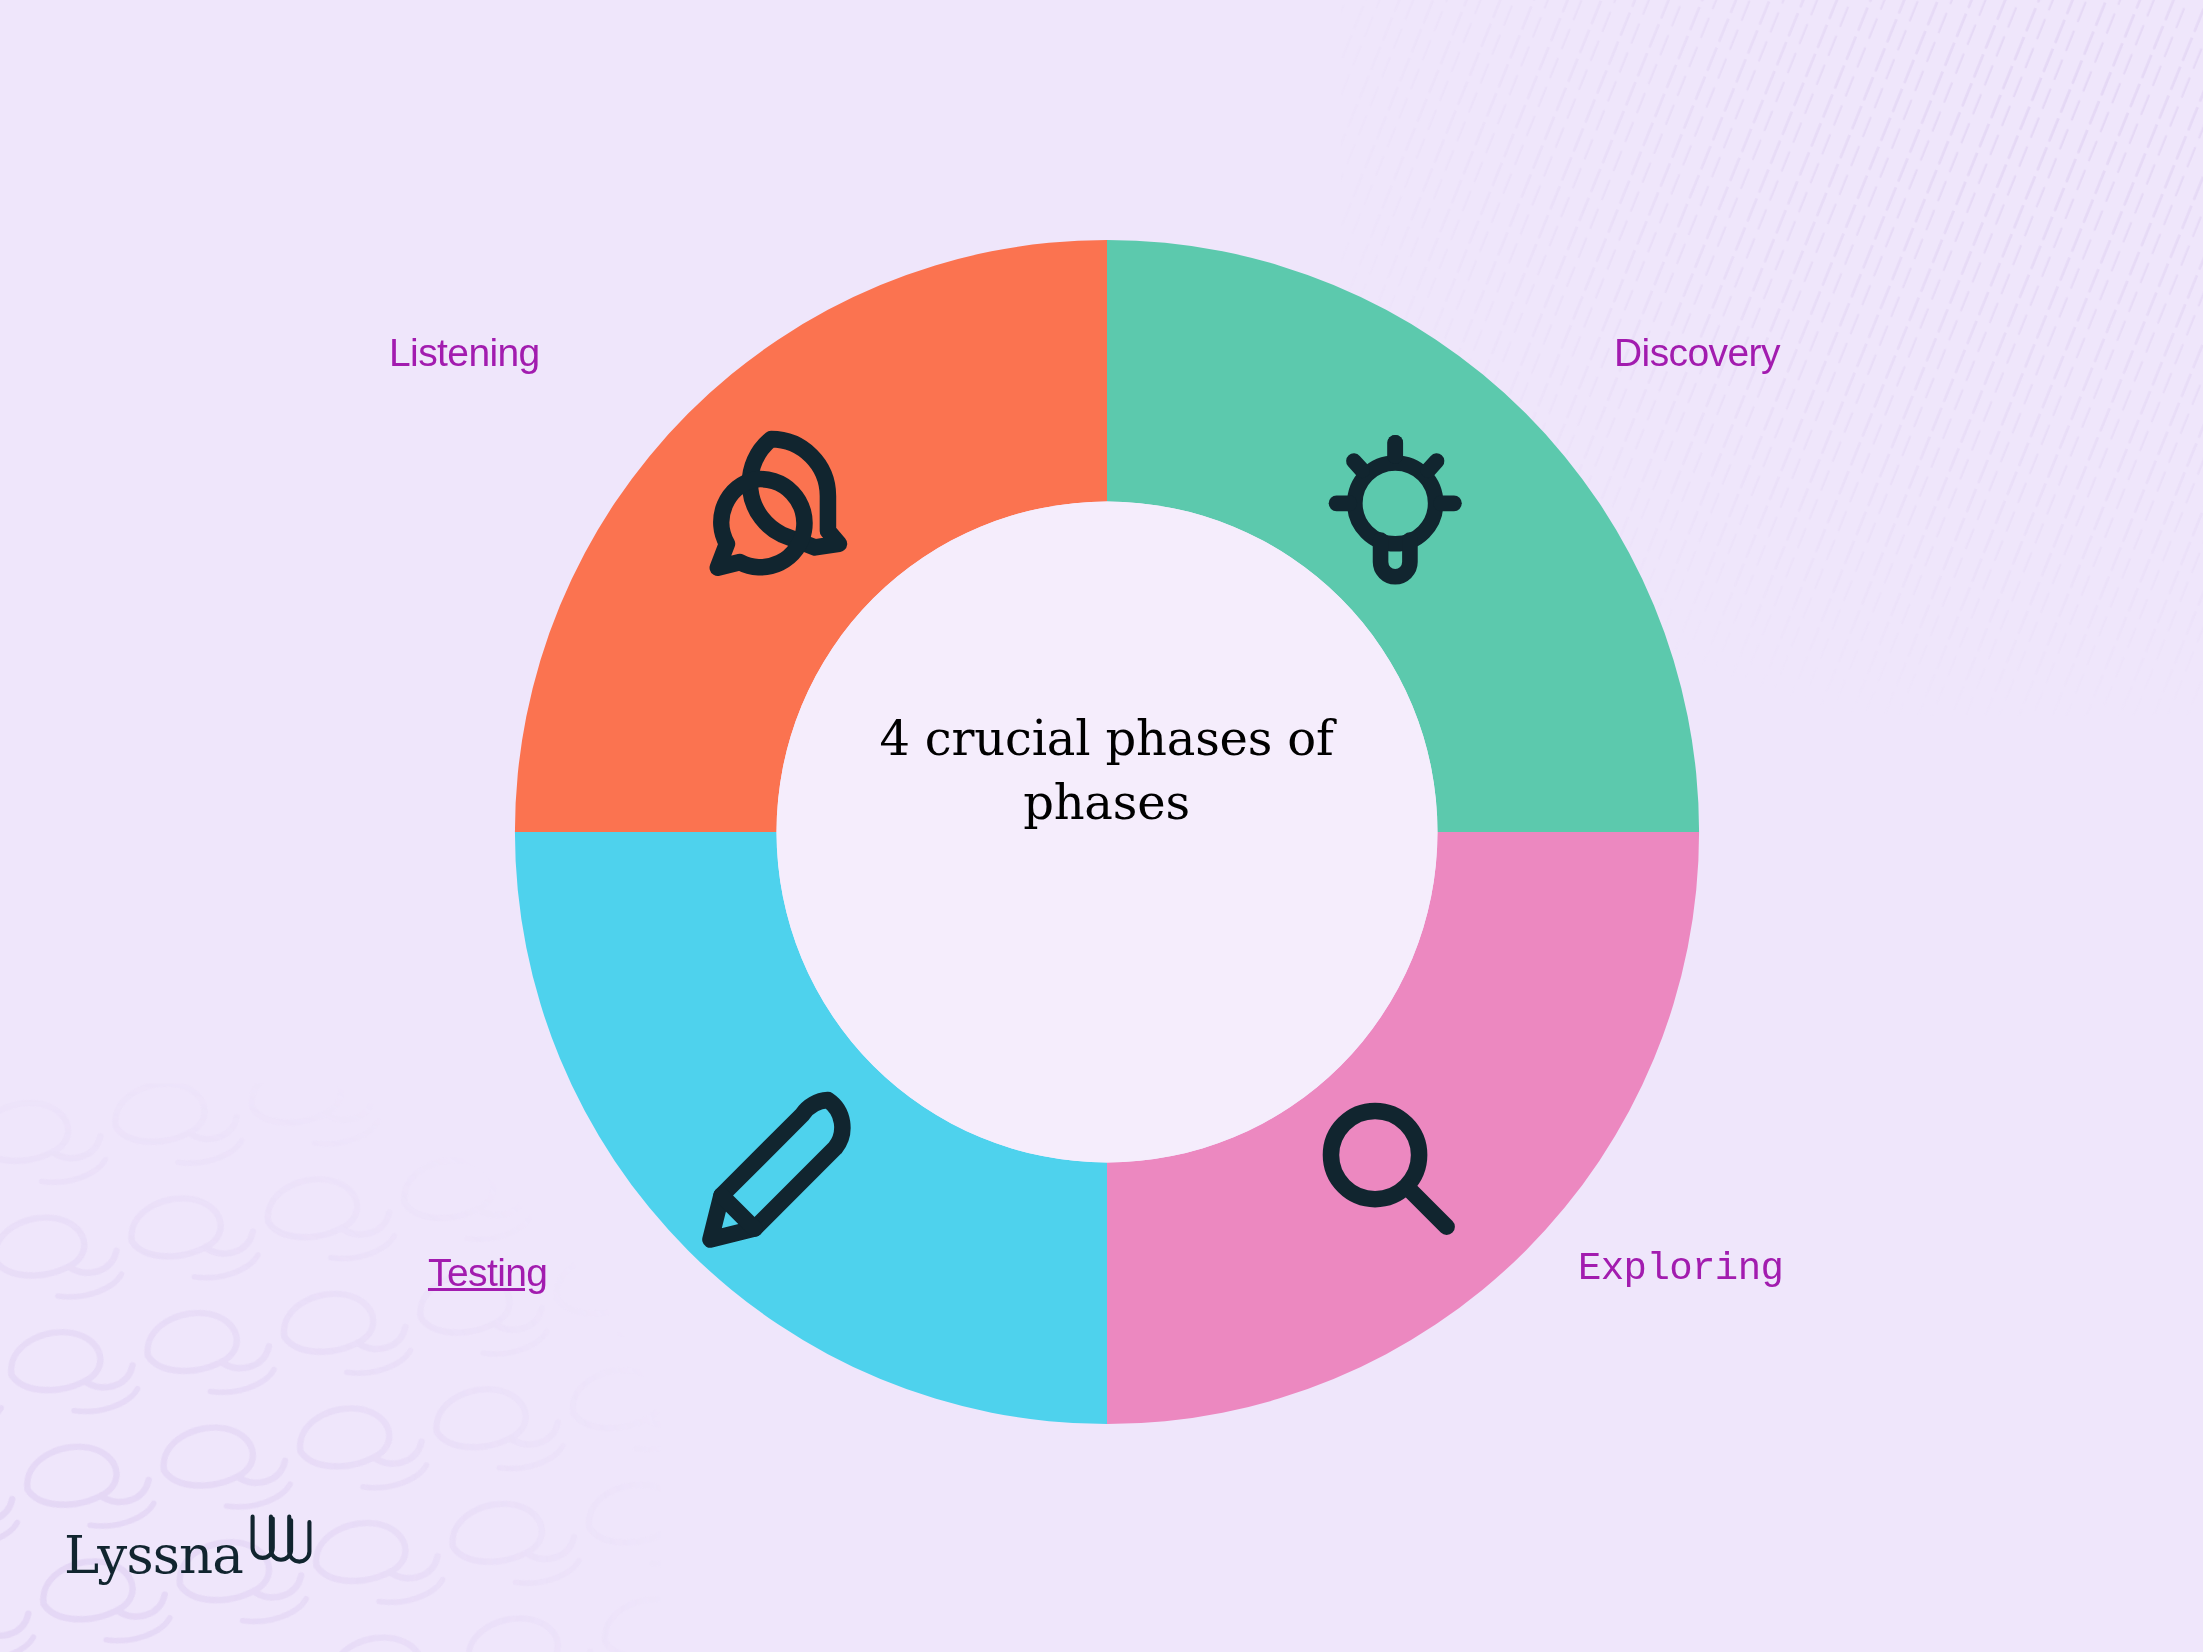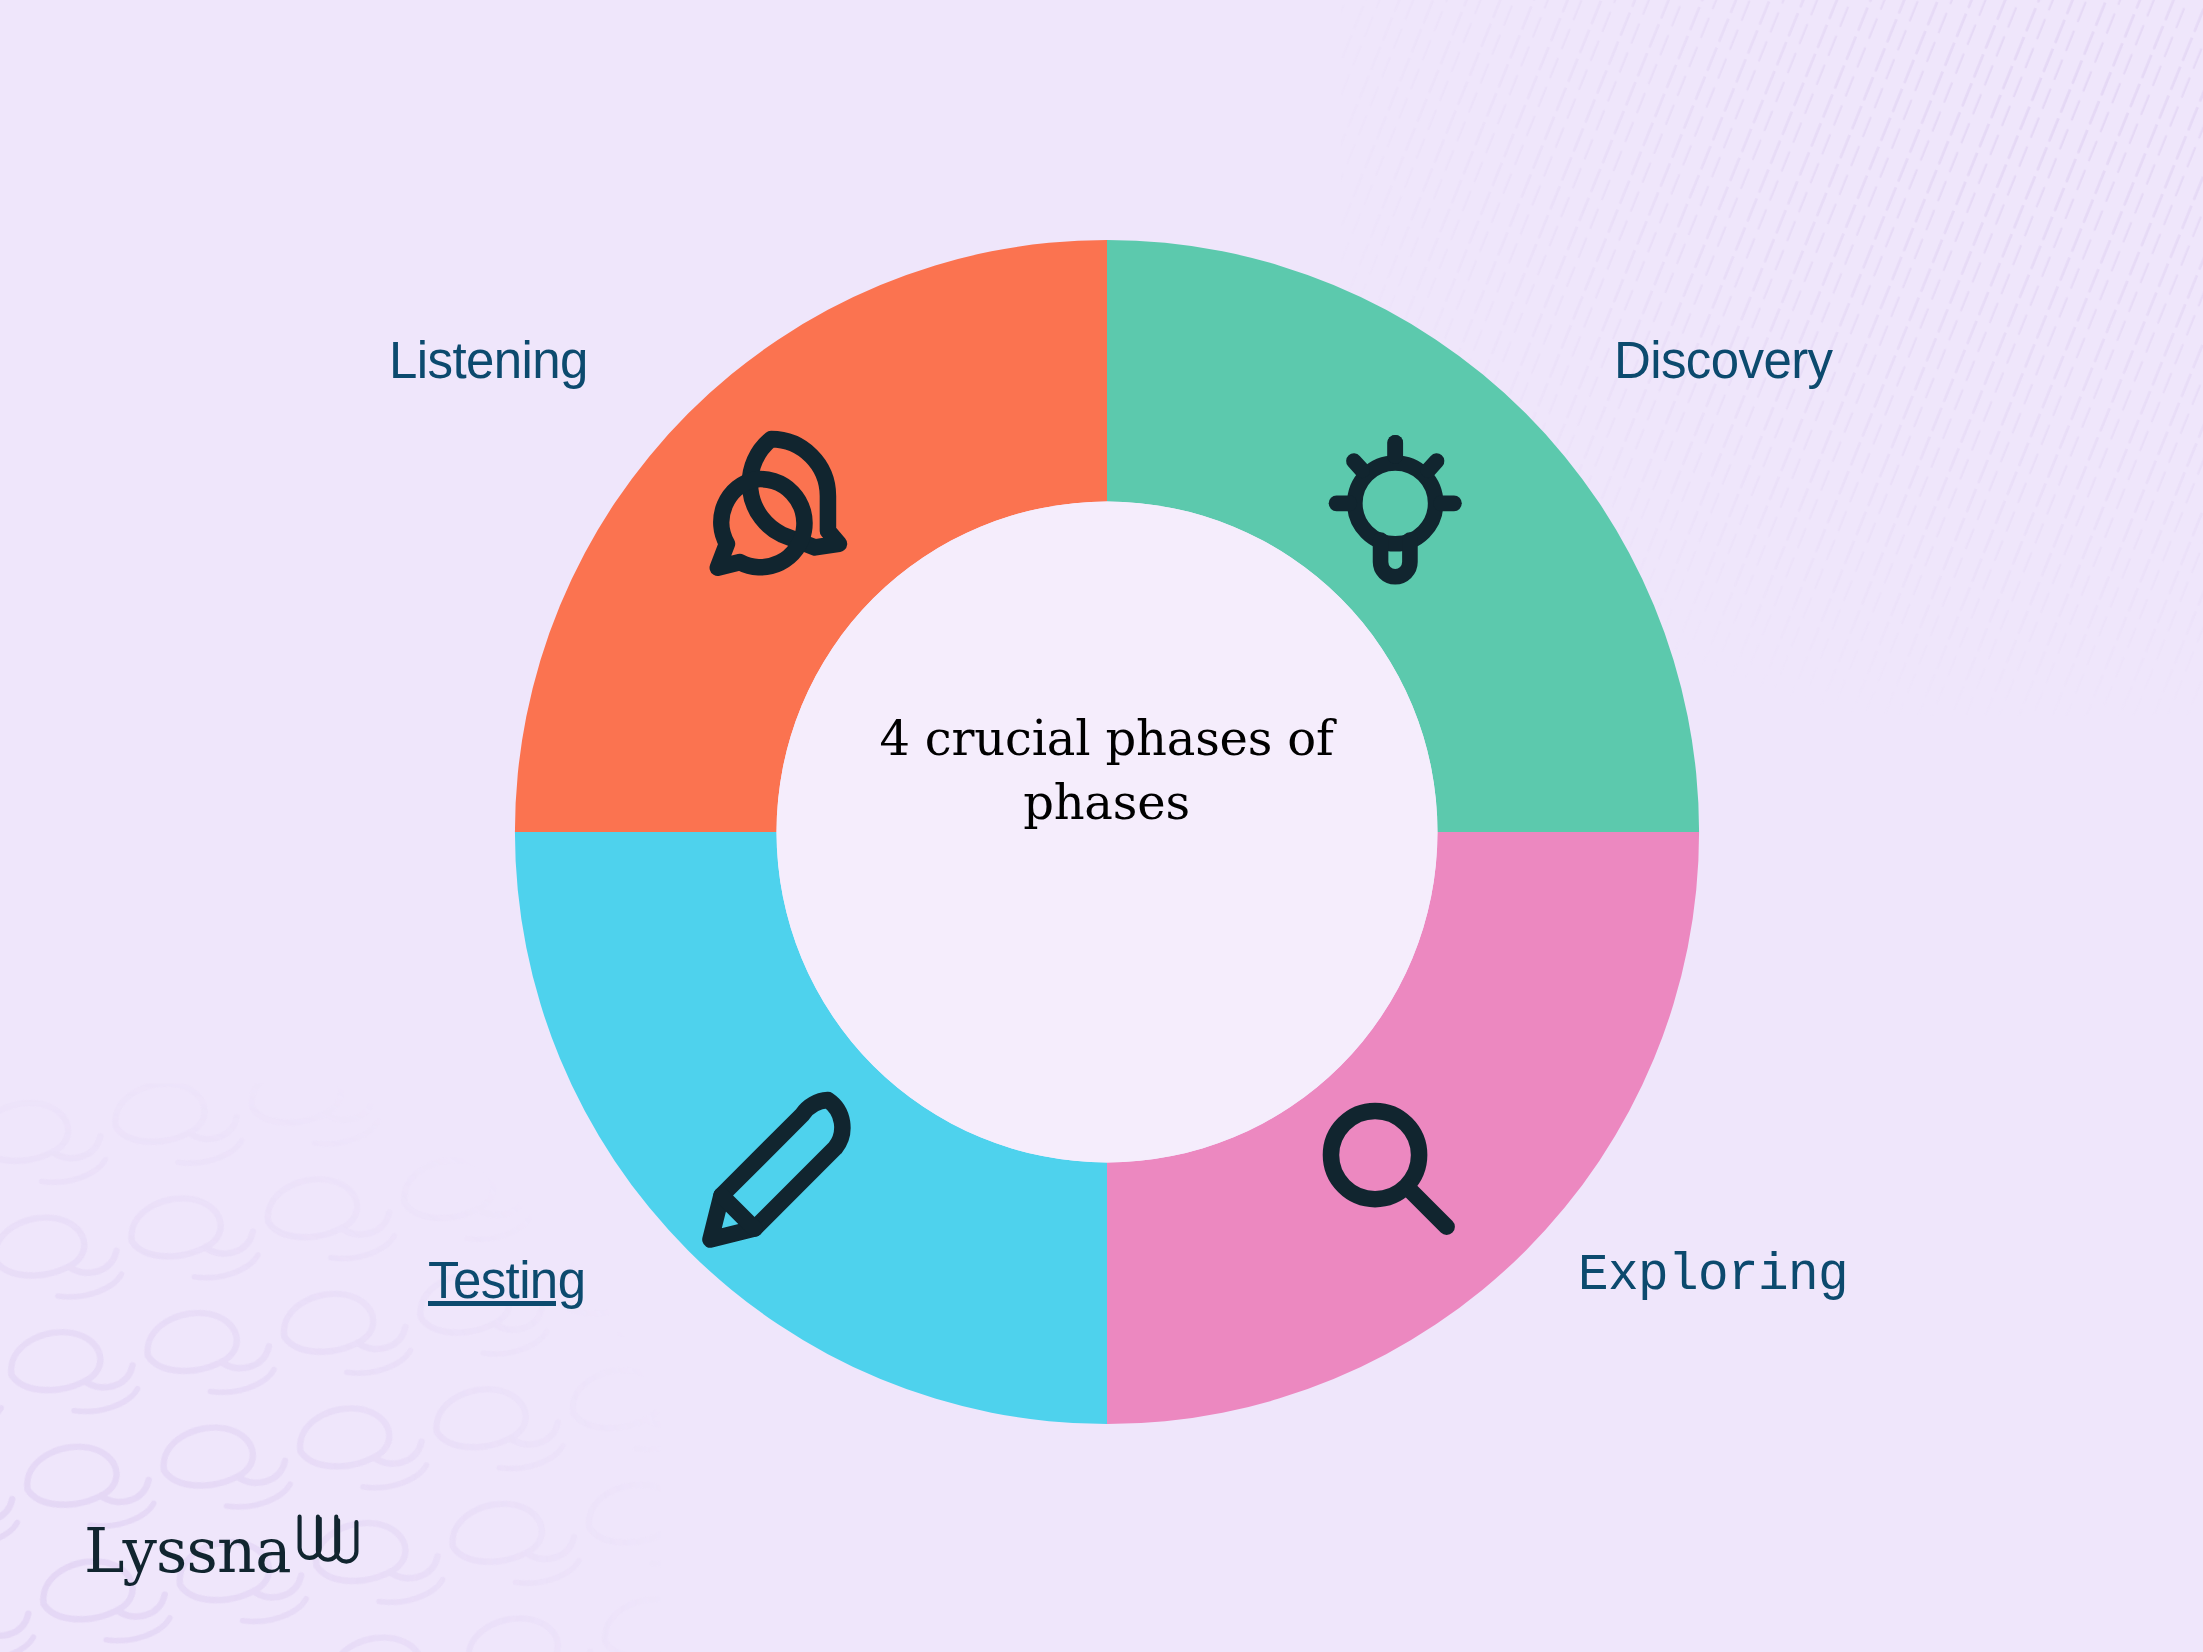--- a/index.html
+++ b/index.html
@@ -73,48 +73,47 @@
   }
   #center-text .ct-line {
     display: block;
     white-space: nowrap;
   }
 
   
   .seg-label {
     position: absolute;
     font-family: "Liberation Sans", sans-serif;
-    font-size: 51px;
+    font-size: 39px;
     font-weight: 400;
-    color: #0c4a6e;
+    color: #a21caf;
     letter-spacing: -0.6px;
     white-space: nowrap;
   }
   #label-listening { left: 389px;  top: 331px; }
   #label-discovery { left: 1578px; top: 331px; margin-left: 36px; }
   #label-testing   { left: 428px;  top: 1251px; text-align: left; text-decoration: underline; }
   #label-exploring { left: 1578px; top: 1247px; font-family: Liberation Mono, monospace; }
 
   
   #logo {
     position: absolute;
     left: 64px;
     top: 1513px;
     display: flex;
     align-items: flex-end;
     gap: 3.7px;
   }
   #logo-wordmark {
     font-family: "DejaVu Serif", "Liberation Serif", serif;
-    font-size: 61px;
+    font-size: 53px;
     font-weight: 400;
     color: #11252F;
     letter-spacing: -0.9px;
     line-height: 1;
-    margin-left: 20px;
   }
   #logo-mark {
     display: block;
     margin-bottom: 13px;
   }
 </style>
 </head>
 <body>
 
 <div id="stage">

